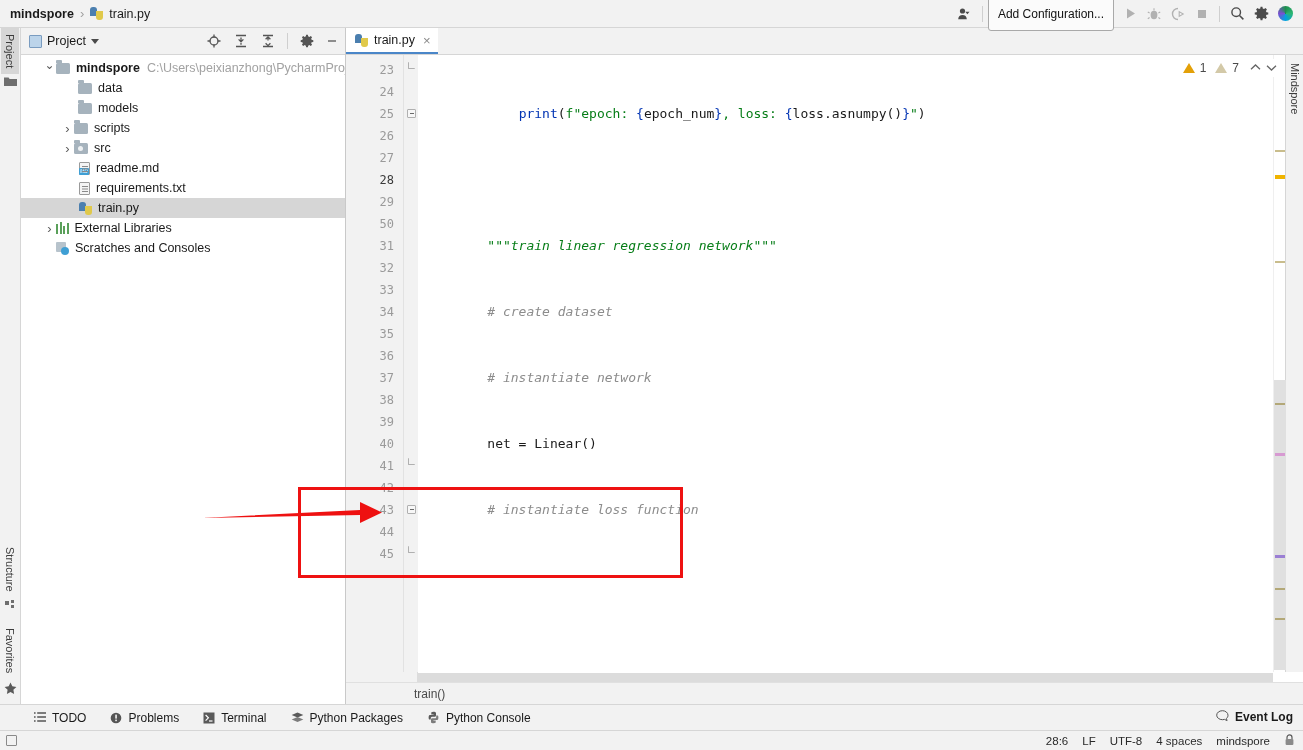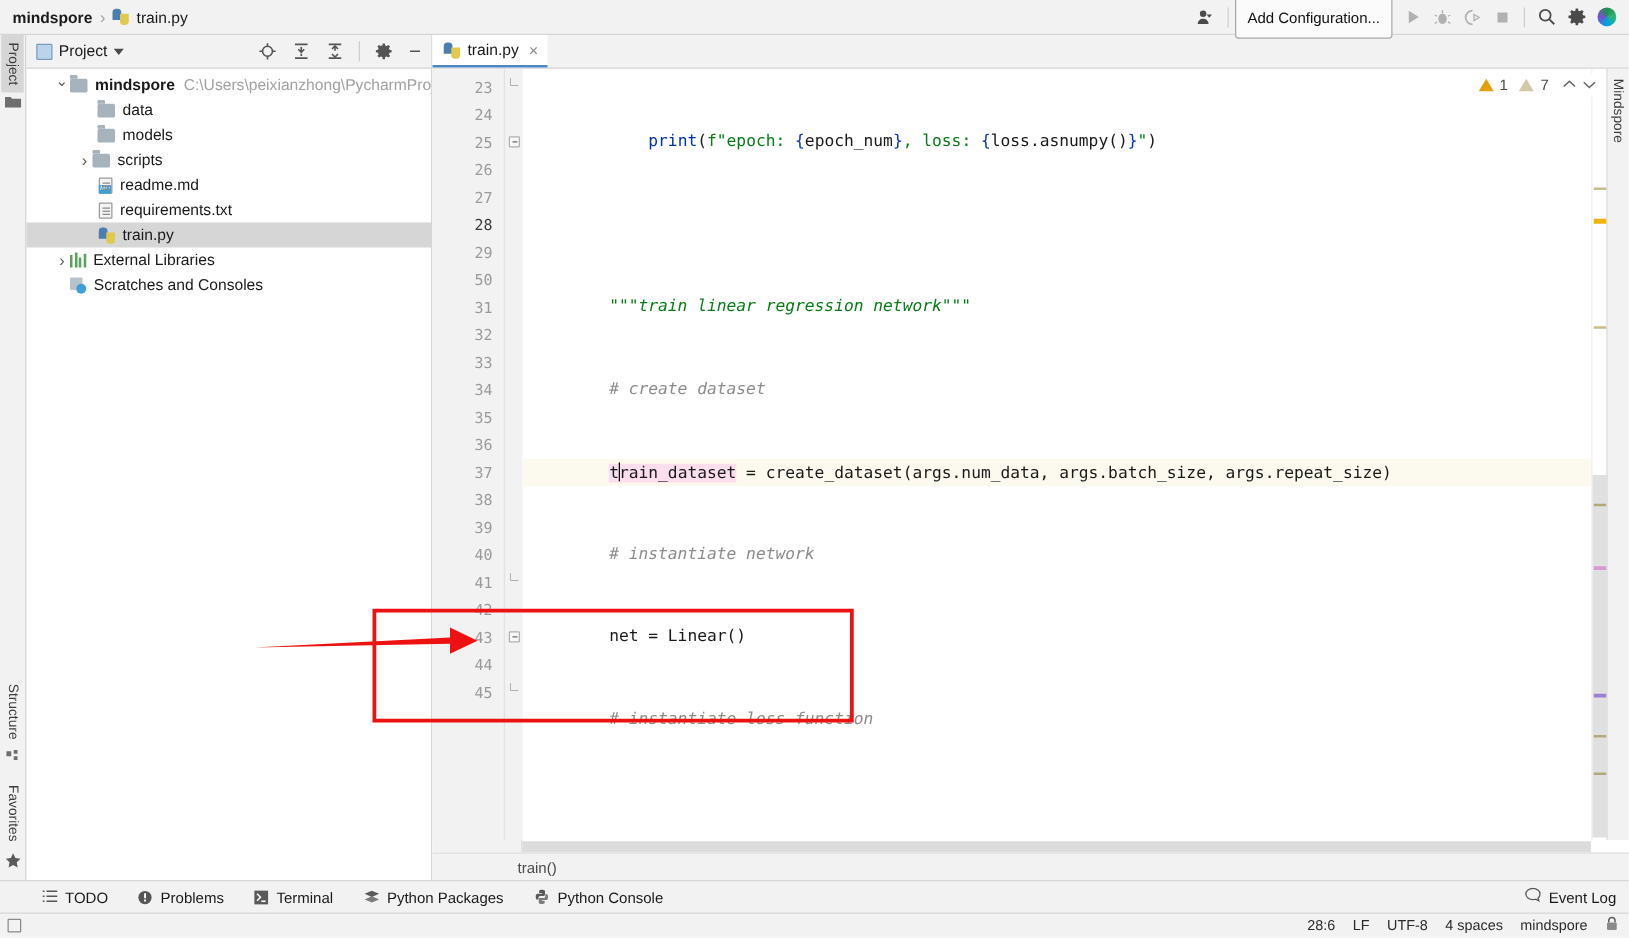--- a/index.html
+++ b/index.html
@@ -187,21 +187,21 @@
     flex:none;
   }
 
   
   #toolbar-bottom {
     height:26px; background:#f2f2f2; border-top:1px solid #d6d6d6;
     display:flex; align-items:center; padding-left:22px; gap:0;
   }
   .btw { display:flex; align-items:center; gap:6px; padding:0 12px; font-size:12px; color:#1a1a1a;}
   .btw .gi { color:#555; display:flex; align-items:center; }
-  #toolbar-bottom .right { margin-left:auto; display:flex; align-items:flex-end; padding-right:10px; gap:6px;}
+  #toolbar-bottom .right { margin-left:auto; display:flex; align-items:flex-start; padding-right:10px; gap:6px;font-weight:bold;}
 
   
   #status {
     height:20px; background:#f2f2f2; border-top:1px solid #d6d6d6;
     display:flex; align-items:center; font-size:11.5px; color:#2a2a2a;
   }
   #status .right { margin-left:auto; display:flex; align-items:center; gap:14px; padding-right:8px;}
   .sq-out { width:11px;height:11px;border:1px solid #8a8a8a;border-radius:1px;margin-left:6px;}
 
   
@@ -359,20 +359,25 @@
       </div>
       <div class="row" style="padding-left:57px">
         <span class="folder"></span>
         <span>models</span>
       </div>
       <div class="row" style="padding-left:40px">
         <span class="arrow closed"></span>
         <span class="folder"></span>
         <span>scripts</span>
       </div>
+      <div class="row" style="padding-left:40px">
+        <span class="arrow closed"></span>
+        <span class="folder src"></span>
+        <span>src</span>
+      </div>
       <div class="row" style="padding-left:58px">
         <span class="fileicon">
             <i class="mdbadge">MD</i>
           </span>
         <span>readme.md</span>
       </div>
       <div class="row" style="padding-left:58px">
         <span class="fileicon"></span>
         <span>requirements.txt</span>
       </div>
@@ -485,21 +490,20 @@
         <div style="height:22px;position:relative">
             <span class="fold end" style="top:3px;right:3px"></span>
           </div>
       </div>
 
       <div id="code">
         <div class="cl"><span style="padding-left:0"></span><span class="mono">        <span class="kw">print</span>(<span class="str">f"epoch: </span><span class="brc">{</span>epoch_num<span class="brc">}</span><span class="str">, loss: </span><span class="brc">{</span>loss.asnumpy()<span class="brc">}</span><span class="str">"</span>)</span></div>
         <div class="cl"></div>
         <div class="cl"><span class="mono">    <span class="str" style="font-style:italic">"""train linear regression network"""</span></span></div>
         <div class="cl"><span class="mono">    <span class="cmt"># create dataset</span></span></div>
-        <div class="cl hl"><span class="mono">    <span class="pk">t<span class="cursor"></span>rain_dataset</span> = create_dataset(args.num_data, args.batch_size, args.repeat_size)</span></div>
         <div class="cl"><span class="mono">    <span class="cmt"># instantiate network</span></span></div>
         <div class="cl"><span class="mono">    net = Linear()</span></div>
         <div class="cl"><span class="mono">    <span class="cmt"># instantiate loss function</span></span></div>
         
         
         
         
         
         
         

